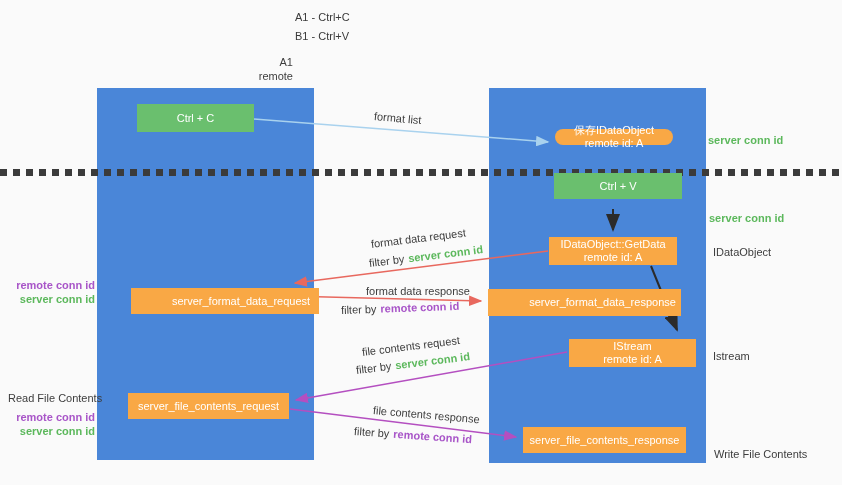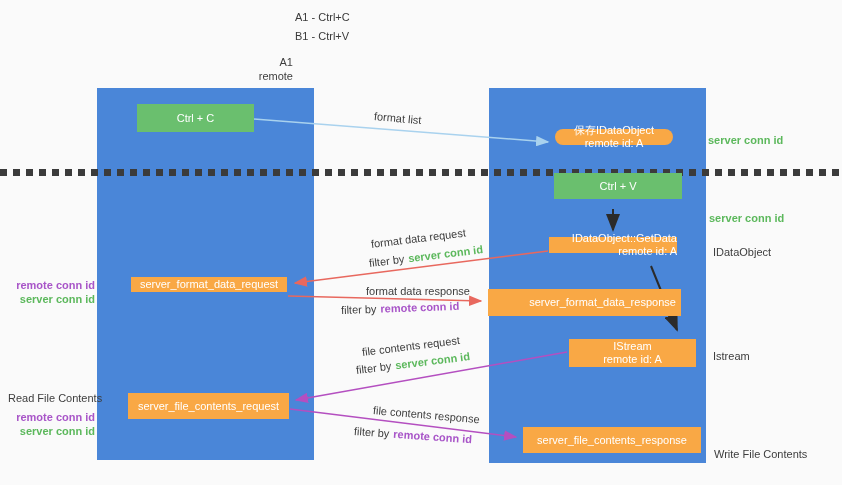--- a/index.html
+++ b/index.html
@@ -78,43 +78,43 @@
 
   <div class="node orange" style="left:555px;top:129px;width:118px;height:16px;border-radius:15px;">
     <div>保存IDataObject</div>
     <div>remote id: A</div>
   </div>
 
   <div class="node green" style="left:554px;top:173px;width:128px;height:26px;">
     <div>Ctrl + V</div>
   </div>
 
-  <div class="node orange" style="left:549px;top:237px;width:128px;height:16px;align-items:flex-end;">
+  <div class="node orange" style="left:549px;top:237px;width:128px;height:28px;">
     <div>IDataObject::GetData</div>
     <div>remote id: A</div>
   </div>
 
-  <div class="node orange" style="left:131px;top:277px;width:156px;height:15px;">
+  <div class="node orange" style="left:131px;top:288px;width:156px;height:26px;padding-left:32px;">
     <div>server_format_data_request</div>
   </div>
 
   <div class="node orange" style="left:488px;top:289px;width:157px;height:27px;padding-left:36px;">
     <div>server_format_data_response</div>
   </div>
 
   <div class="node orange" style="left:569px;top:339px;width:127px;height:28px;">
     <div>IStream</div>
     <div>remote id: A</div>
   </div>
 
   <div class="node orange" style="left:128px;top:393px;width:161px;height:26px;">
     <div>server_file_contents_request</div>
   </div>
 
-  <div class="node orange" style="left:523px;top:427px;width:178px;height:26px;">
+  <div class="node orange" style="left:523px;top:427px;width:163px;height:26px;">
     <div>server_file_contents_response</div>
   </div>
 
   <div class="lbl green-text" style="left:708px;top:134px;">server conn id</div>
   <div class="lbl green-text" style="left:709px;top:212px;">server conn id</div>
   <div class="lbl" style="left:713px;top:246px;">IDataObject</div>
   <div class="lbl" style="left:713px;top:350px;">Istream</div>
   <div class="lbl" style="left:714px;top:432px;margin-top:16px;">Write File Contents</div>
 
   <div class="side-stack" style="left:5px;top:278px;">

